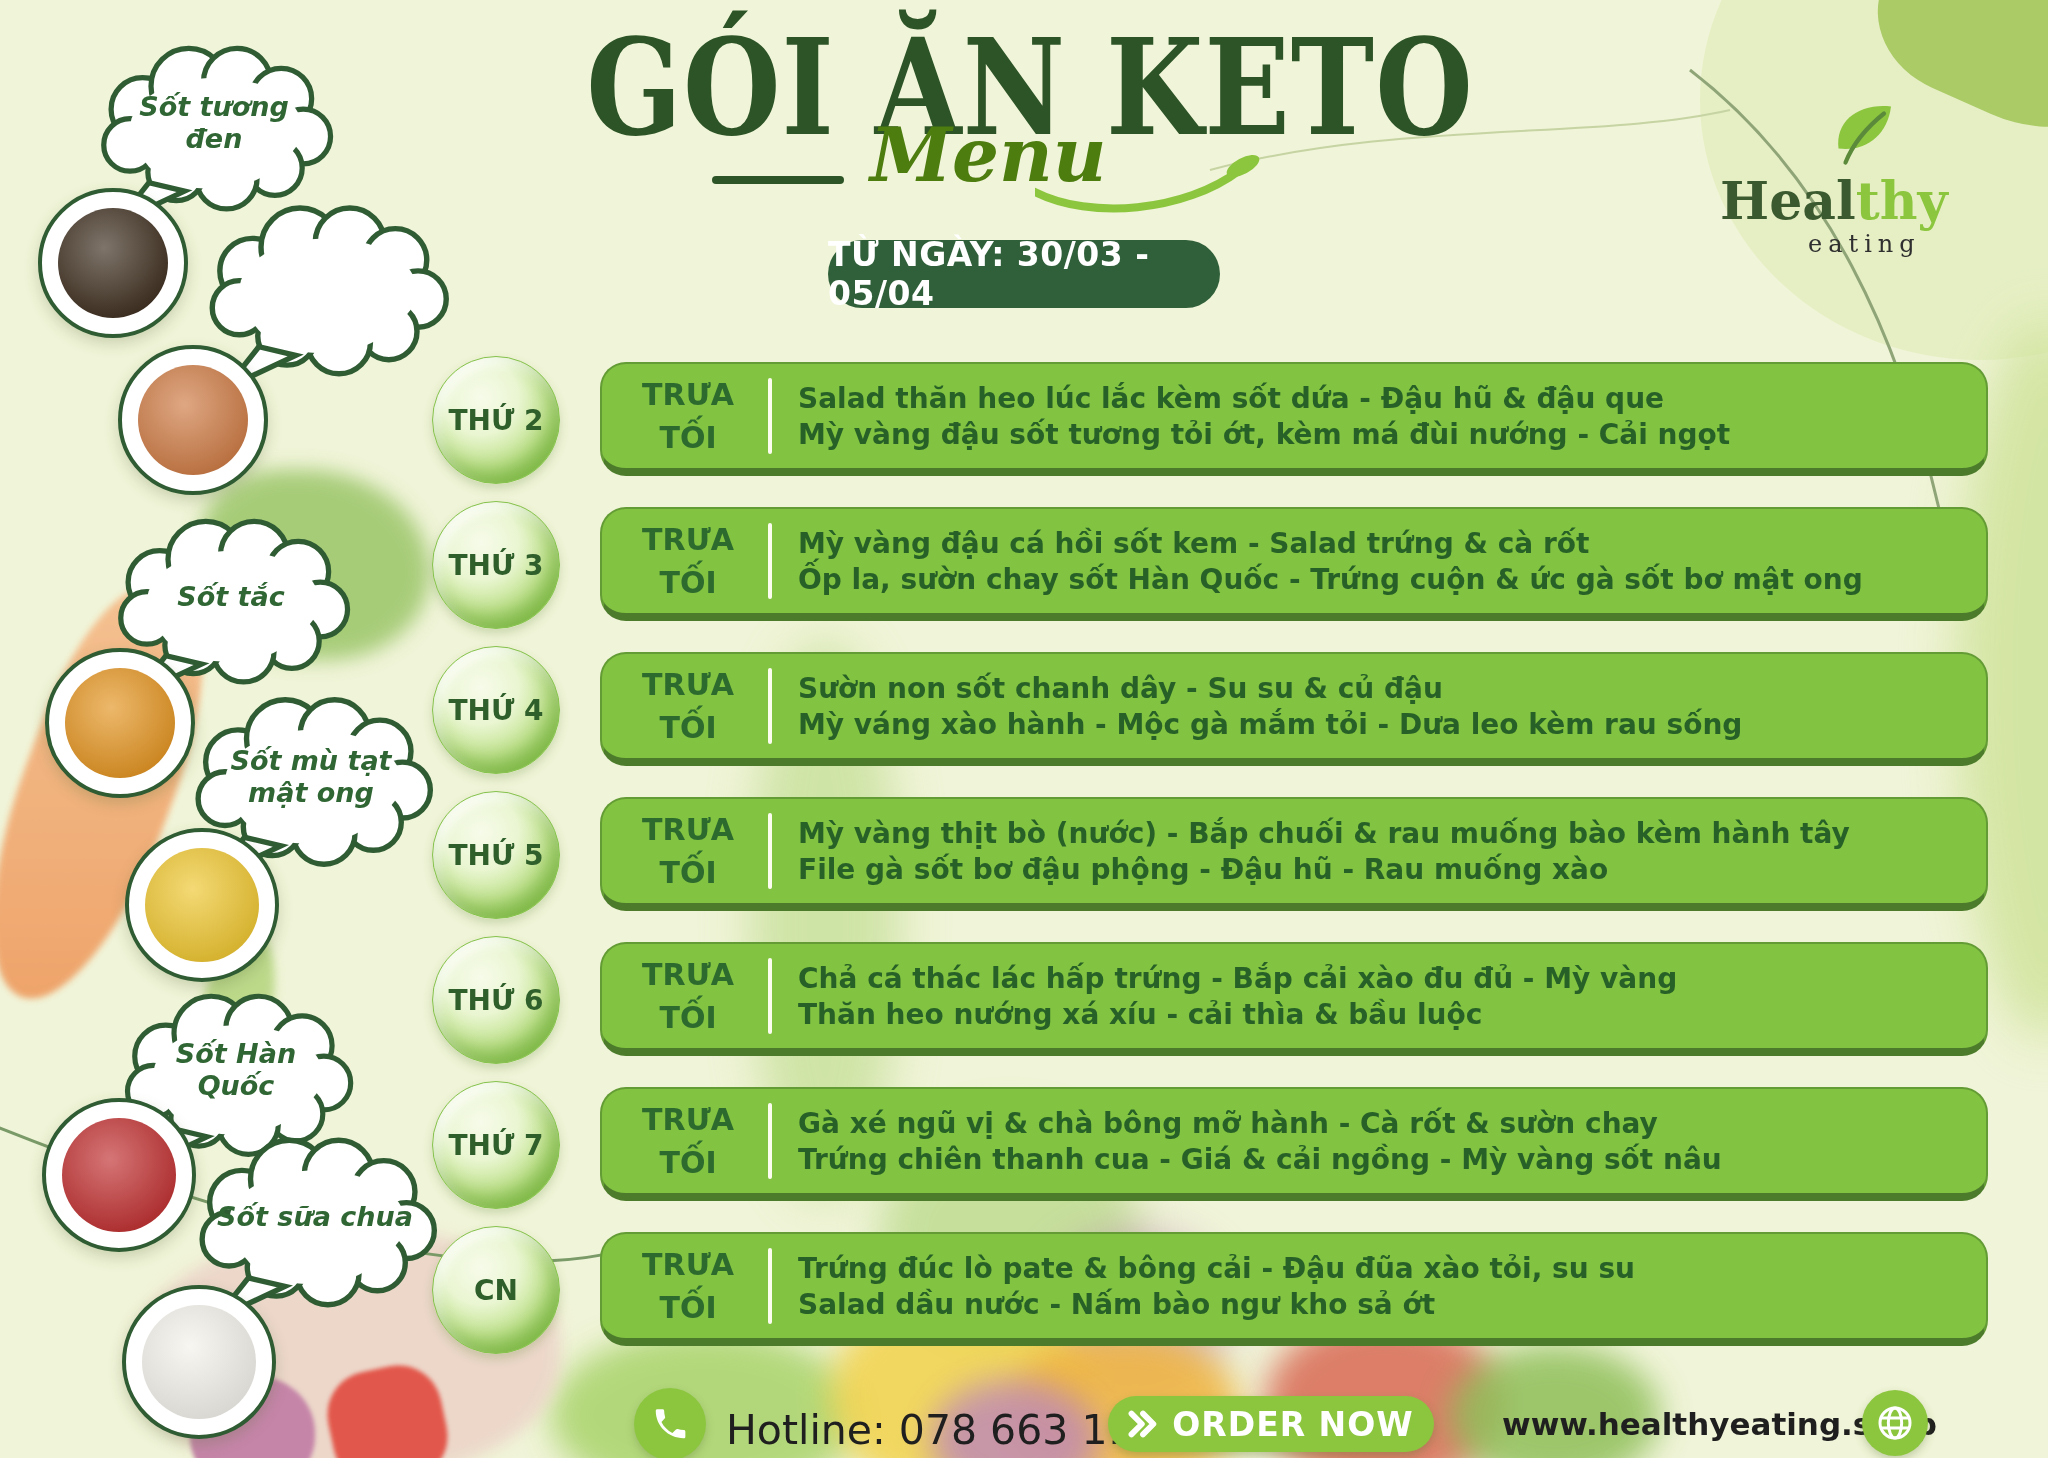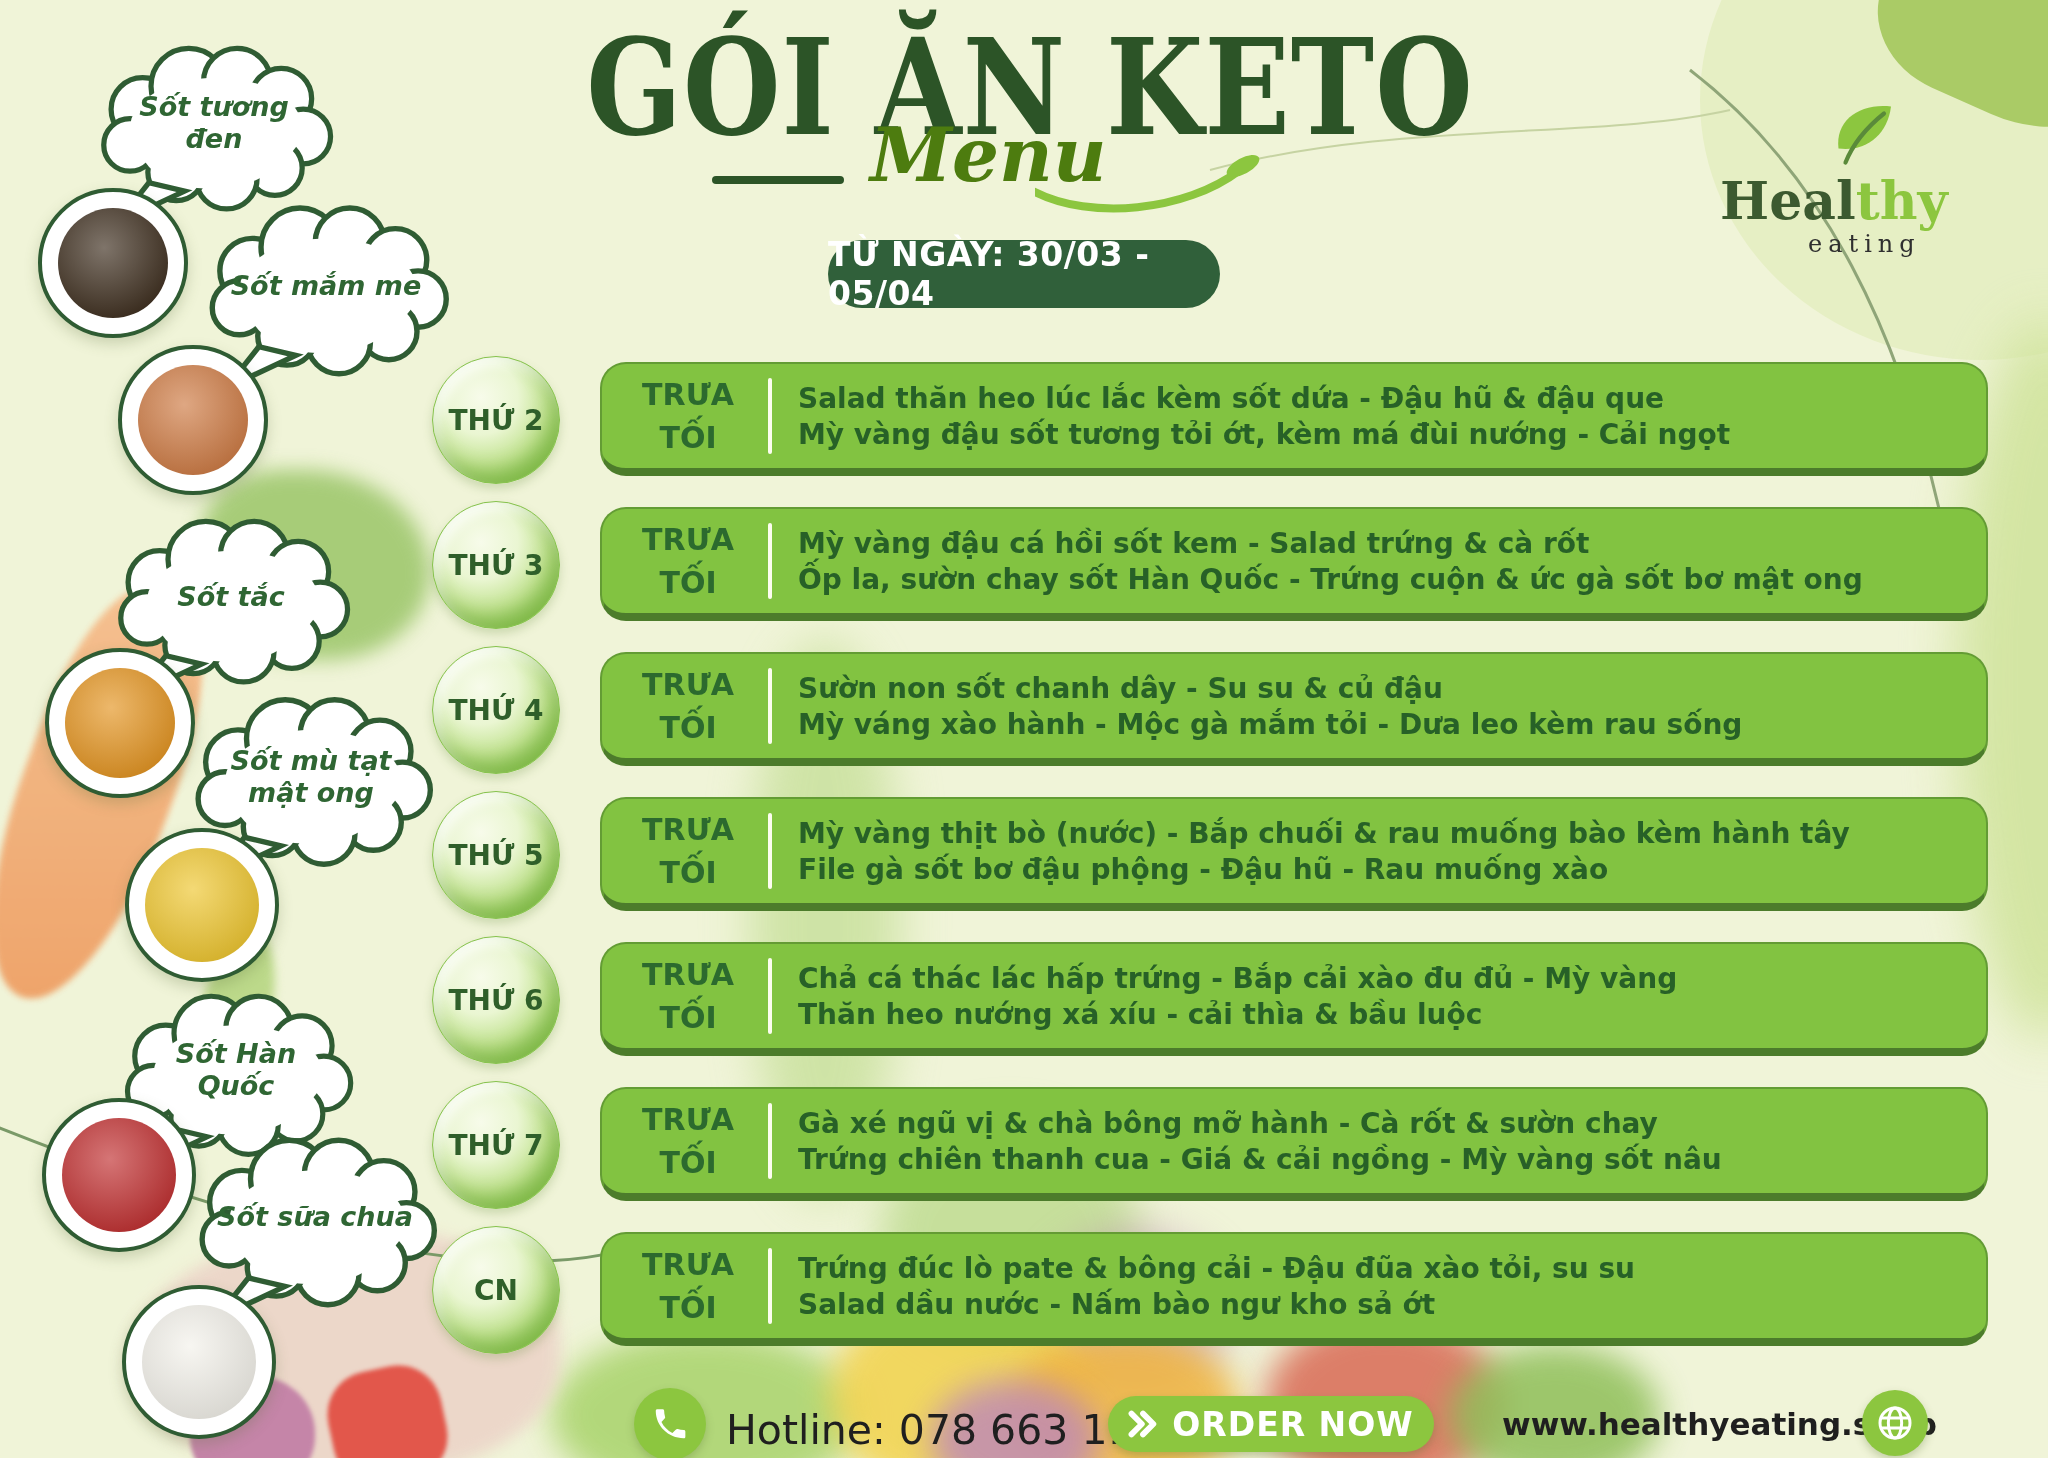--- a/index.html
+++ b/index.html
@@ -149,21 +149,20 @@
           <circle cx="205" cy="88" r="26"></circle>
           <circle cx="178" cy="118" r="26"></circle>
         <circle cx="132" cy="128" r="29"></circle>
           <circle cx="84" cy="122" r="27"></circle>
           <circle cx="40" cy="96" r="25"></circle>
         <path d="M58,132 L28,170 L92,140 Z"></path>
       </g>
       <ellipse cx="122" cy="80" rx="82" ry="48" fill="#ffffff"></ellipse>
       <ellipse cx="118" cy="98" rx="68" ry="40" fill="#ffffff"></ellipse>
     </svg>
-    <div class="bubble-label">Sốt mắm me</div>
   </div>
   <div class="bowl sauce-1" style="left:118px;top:345px;width:142px;height:142px;"></div>
 
   <div class="bubble" style="left:105px;top:505px;width:252px;height:208px;">
     <svg viewBox="0 0 240 175">
       <g fill="#ffffff" stroke="#2f5c33" stroke-width="5">
         <circle cx="52" cy="62" r="30"></circle>
           <circle cx="96" cy="40" r="36"></circle>
           <circle cx="142" cy="36" r="32"></circle>
         <circle cx="184" cy="52" r="29"></circle>

